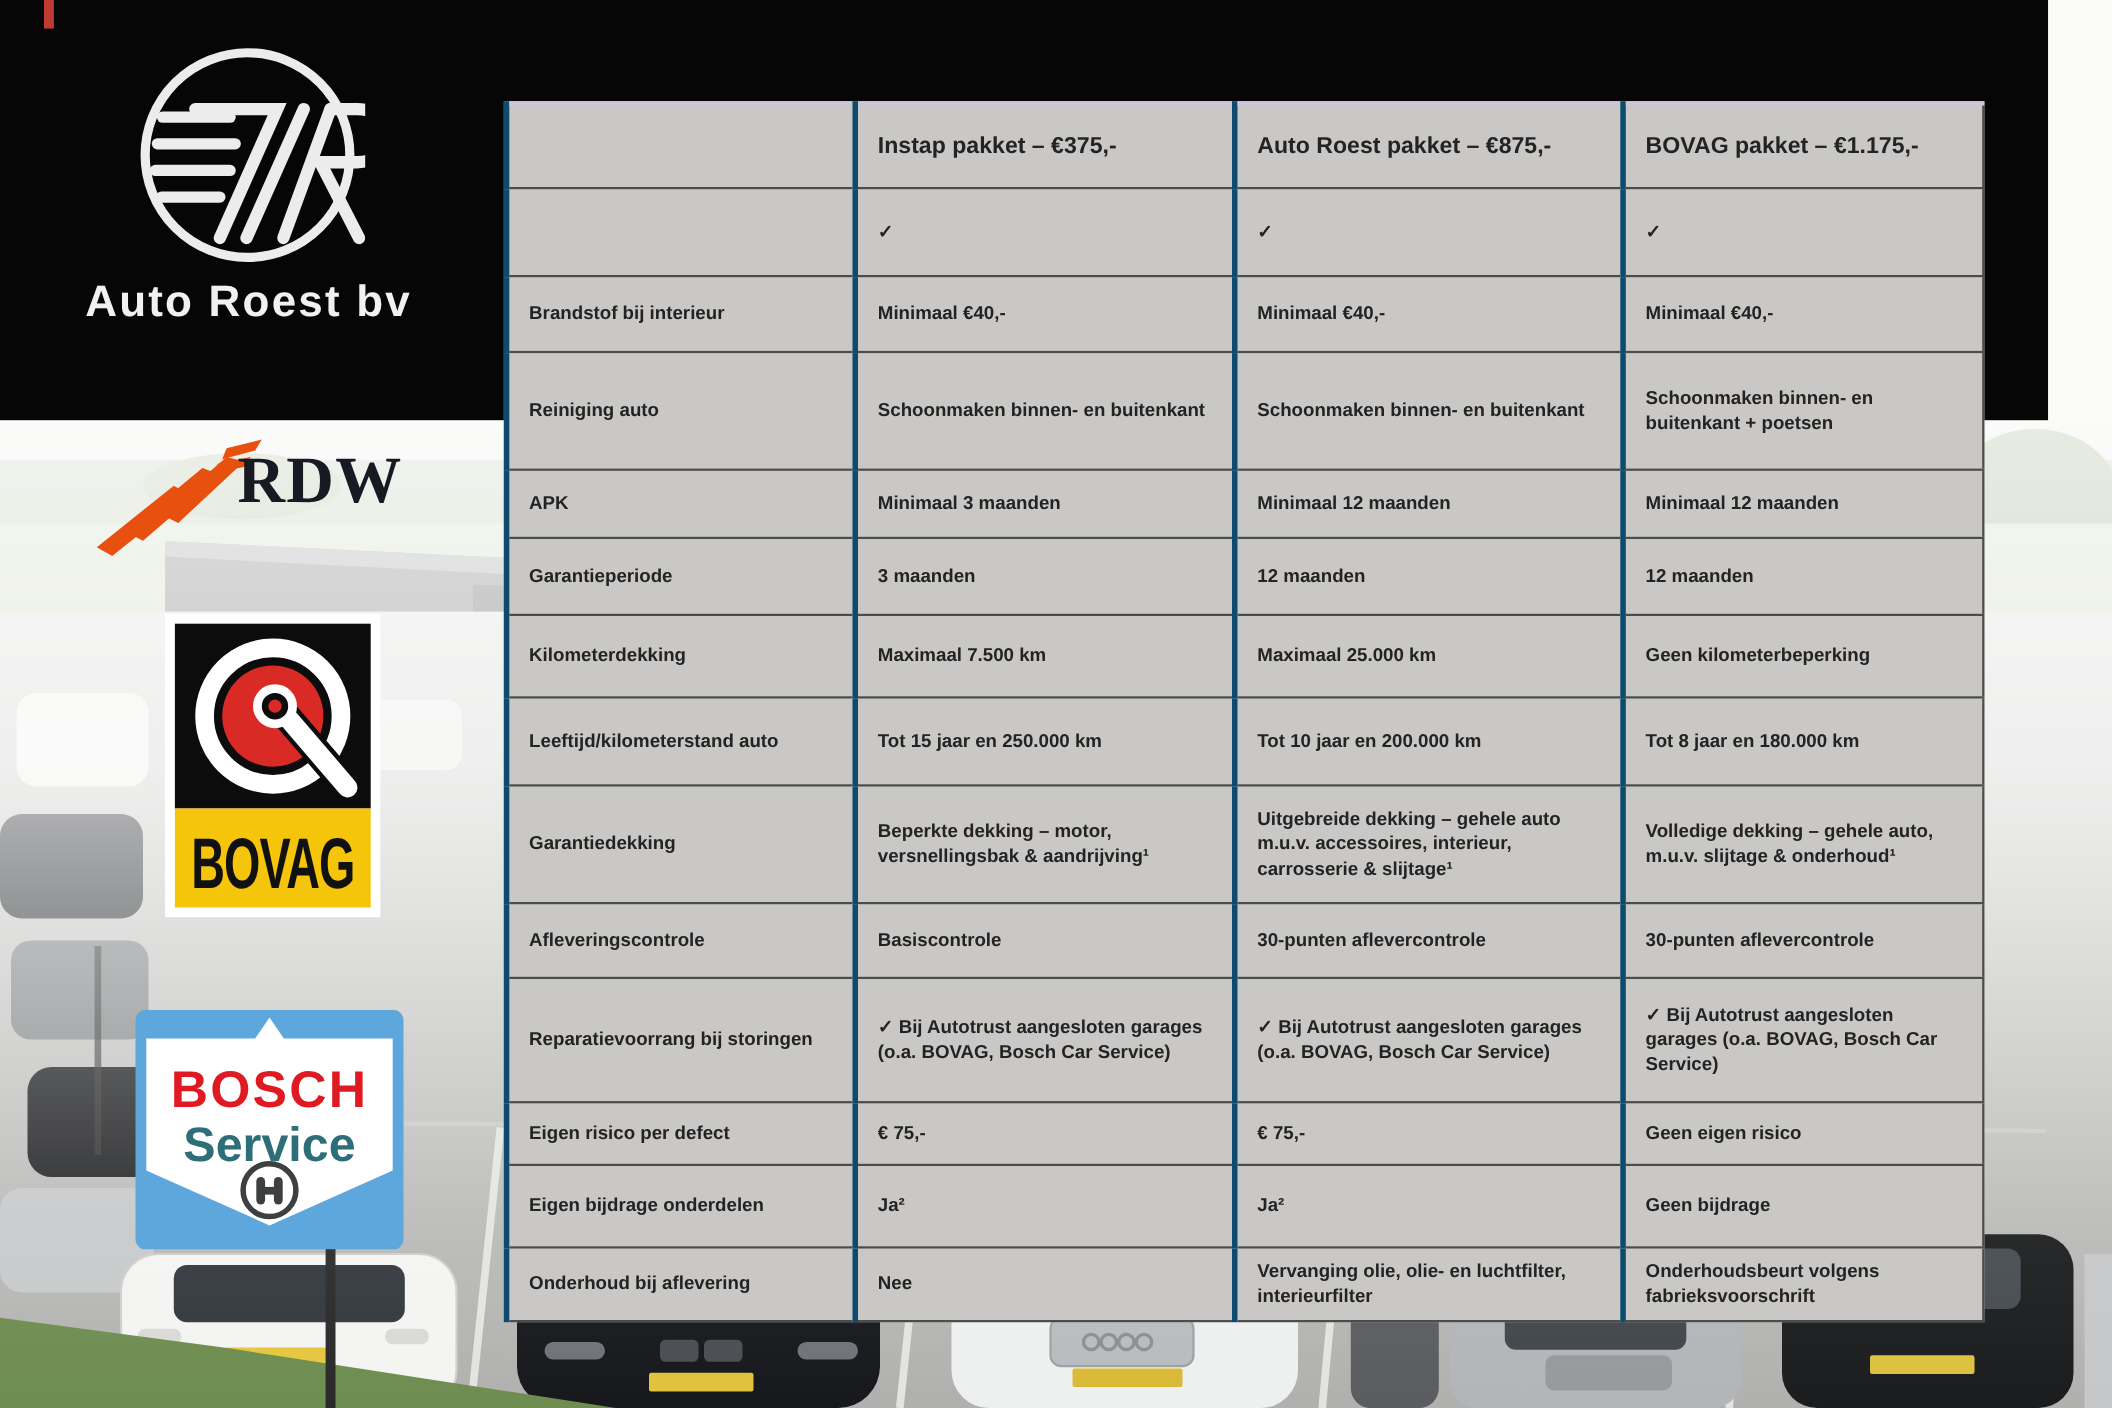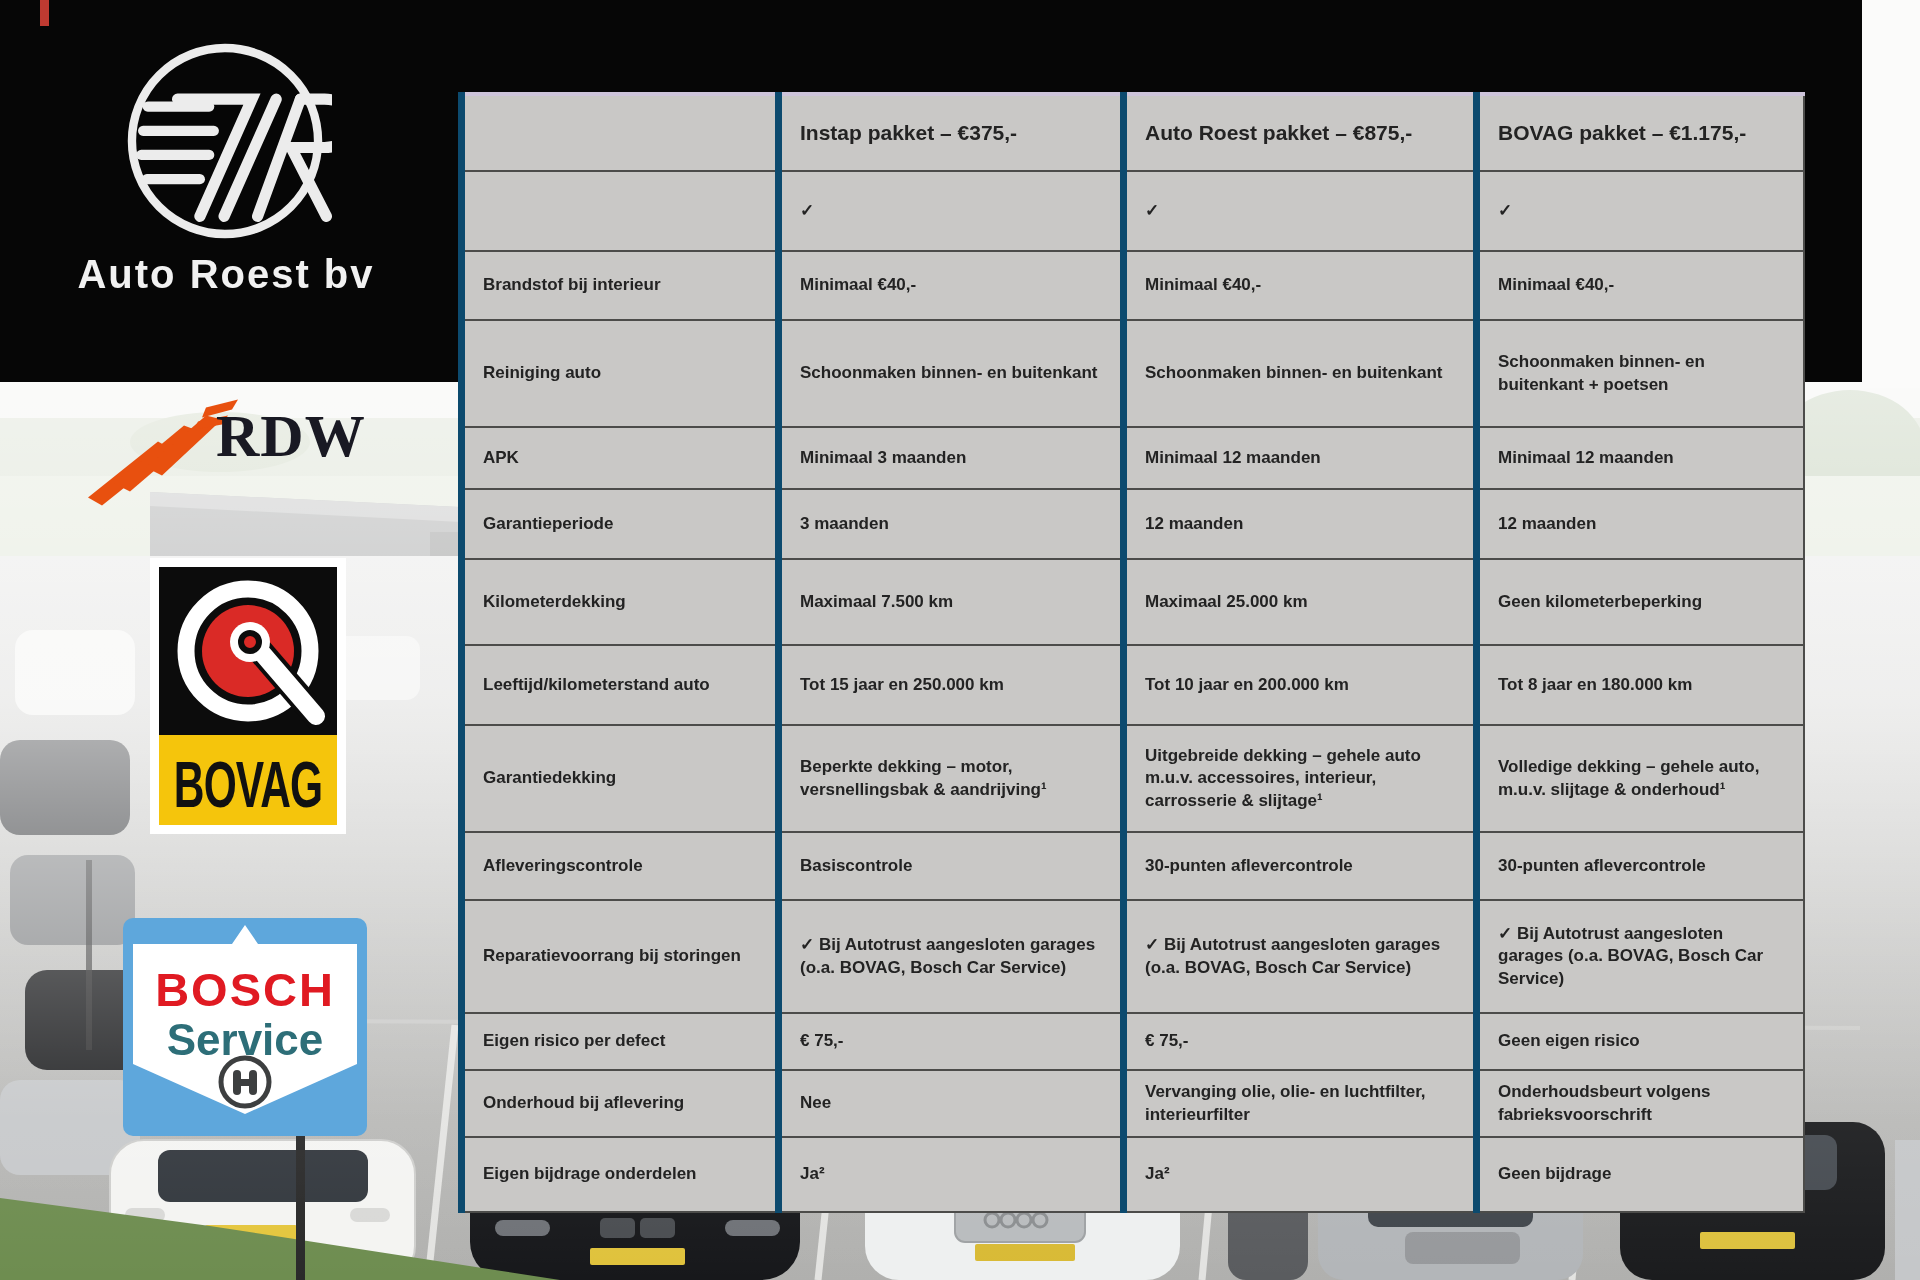--- a/index.html
+++ b/index.html
@@ -25,21 +25,21 @@
 
   
   .bovag{position:absolute;left:150px;top:558px;z-index:2;}
   .bosch{position:absolute;left:123px;top:878px;z-index:2;margin-top:40px;}
 
   
   .table-wrap{position:absolute;left:458px;top:92px;z-index:3;}
   table.cmp{border-collapse:collapse;table-layout:fixed;width:1342px;background:#c9c8c6;
             border-top:4px solid #cdc4da;border-bottom:2px solid #4c4c4a;
             border-left:1px solid #62625f;border-right:2px solid #4c4c4a;}
-  table.cmp td{border-top:2px solid #4c4c4a;border-left:7px solid #0c4a6e;
+  table.cmp td{border-top:2px solid #4c4c4a;border-left:5px solid #0c4a6e;
                vertical-align:middle;padding:6px 14px 6px 18px;
                color:#232323;font-weight:bold;font-size:17px;line-height:1.3;
                overflow:hidden;}
   table.cmp tr.hdr td{border-top:none;font-size:21px;}
 </style>
 </head>
 <body>
 
 <div id="stage">
 
@@ -263,21 +263,21 @@
         <td>Minimaal 12 maanden</td>
       </tr>
 
       <tr style="height:70px">
         <td>Garantieperiode</td>
         <td>3 maanden</td>
         <td>12 maanden</td>
         <td>12 maanden</td>
       </tr>
 
-      <tr style="height:86px">
+      <tr style="height:75px">
         <td>Kilometerdekking</td>
         <td>Maximaal 7.500 km</td>
         <td>Maximaal 25.000 km</td>
         <td>Geen kilometerbeperking</td>
       </tr>
 
       <tr style="height:80px">
         <td>Leeftijd/kilometerstand auto</td>
         <td>Tot 15 jaar en 250.000 km</td>
         <td>Tot 10 jaar en 200.000 km</td>
@@ -305,30 +305,30 @@
         <td>✓ Bij Autotrust aangesloten garages (o.a. BOVAG, Bosch Car Service)</td>
       </tr>
 
       <tr style="height:57px">
         <td>Eigen risico per defect</td>
         <td>€ 75,-</td>
         <td>€ 75,-</td>
         <td>Geen eigen risico</td>
       </tr>
 
+      <tr style="height:75px">
+        <td>Eigen bijdrage onderdelen</td>
+        <td>Ja²</td>
+        <td>Ja²</td>
+        <td>Geen bijdrage</td>
+      </tr>
+
       <tr style="height:67px">
         <td>Onderhoud bij aflevering</td>
         <td>Nee</td>
         <td>Vervanging olie, olie- en luchtfilter, interieurfilter</td>
         <td>Onderhoudsbeurt volgens fabrieksvoorschrift</td>
       </tr>
-
-      <tr style="height:75px">
-        <td>Eigen bijdrage onderdelen</td>
-        <td>Ja²</td>
-        <td>Ja²</td>
-        <td>Geen bijdrage</td>
-      </tr>
     </tbody>
       </table>
   </div>
 
 </div>
 
 </body></html>

